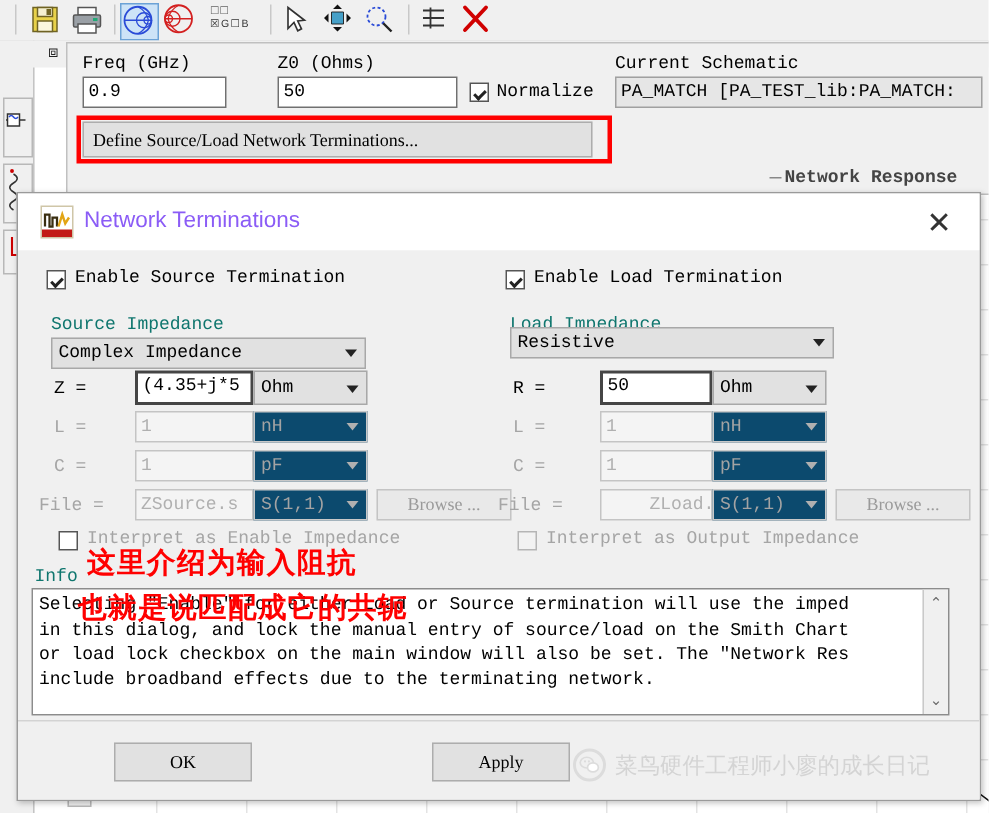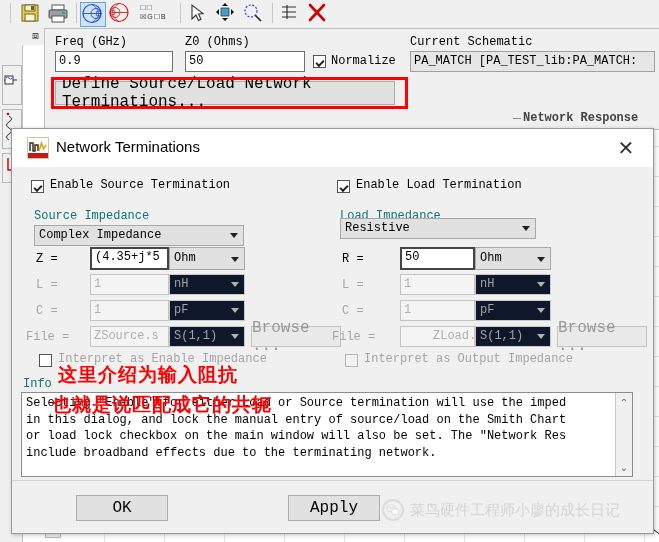--- a/index.html
+++ b/index.html
@@ -39,52 +39,52 @@
   .tfield{position:absolute;background:#ffffff;border:1px solid #707070;font-size:12px;
           color:#000;box-sizing:border-box;padding:1px 3px;line-height:17px;
           white-space:nowrap;overflow:hidden;}
   .tfield.ro{background:#e6e6e6;border:1px solid #a0a0a0;}
   .cbx{position:absolute;width:13px;height:13px;background:#fff;border:1px solid #555;
        box-sizing:border-box;}
   .cbx.checked::after{content:"";position:absolute;left:2px;top:4px;width:6px;height:3px;
        border-left:2px solid #222;border-bottom:2px solid #222;transform:rotate(-45deg);}
   .cbx.dis{background:#f2f2f2;border-color:#b5b5b5;}
 
-  .btn{position:absolute;background:#e1e1e1;border:1px solid #adadad;font-size:16px;color:#000;
-       display:flex;align-items:center;justify-content:center;box-sizing:border-box;}
+  .btn{position:absolute;background:#e1e1e1;border:1px solid #adadad;font-size:12px;color:#000;
+       display:flex;align-items:center;justify-content:center;box-sizing:border-box;font-family:Liberation Serif, serif;}
   .btn.leftal{justify-content:flex-start;padding-left:6px;}
   .btn.dis{color:#9a9a9a;background:#e9e9e9;border-color:#c4c4c4;}
 
   
   #redbox{position:absolute;left:51px;top:77px;width:357px;height:32px;
           border:3px solid #ff0000;box-sizing:border-box;}
 
   
   #sch-area{position:absolute;left:44px;top:130px;width:615px;height:412px;background:#ffffff;}
   .gridline-v{position:absolute;width:1px;background:#e3e3e3;}
   .gridline-h{position:absolute;height:1px;background:#e3e3e3;}
 
   
   #dlg{position:absolute;left:11px;top:128px;width:641px;height:404px;
        background:#f0f0f0;border:1px solid #9a9a9a;box-shadow:1px 1px 4px rgba(0,0,0,.25);}
   #dlg-title{position:absolute;left:0;top:0;width:100%;height:38px;background:#ffffff;}
-  #dlg-title .tt{position:absolute;left:44px;top:9px;font-size:15px;color:#000000;}
+  #dlg-title .tt{position:absolute;left:44px;top:9px;font-size:15px;color:#8b5cf6;}
   #dlg-icon{position:absolute;left:15px;top:8px;width:22px;height:22px;background:#fff;
             border:1px solid #cfc6a8;box-sizing:border-box;overflow:hidden;}
   #dlg-close{position:absolute;right:12px;top:6px;width:30px;height:26px;
              display:flex;align-items:center;justify-content:center;
              font-size:20px;color:#333;cursor:default;}
   #dlg-body{position:absolute;left:0;top:38px;width:100%;height:366px;background:#f0f0f0;}
 
   .group-title{position:absolute;font-size:12px;color:#0f766e;}
 
   .combo{position:absolute;background:#e1e1e1;border:1px solid #a8a8a8;box-sizing:border-box;
          font-size:12px;color:#000;line-height:19px;padding-left:4px;white-space:nowrap;
          overflow:hidden;}
-  .combo.dis{color:#a3a3a3;background:#0f172a;border-color:#c9c9c9;}
+  .combo.dis{color:#a3a3a3;background:#0c4a6e;border-color:#c9c9c9;}
   .combo .arw{position:absolute;right:5px;top:7px;width:0;height:0;
        border-left:4px solid transparent;border-right:4px solid transparent;border-top:5px solid #222;}
   .combo.dis .arw{border-top-color:#b0b0b0;}
 
   .edit{position:absolute;background:#ffffff;border:1px solid #6f6f6f;box-sizing:border-box;
         font-size:12px;color:#000;line-height:19px;padding-left:3px;white-space:nowrap;overflow:hidden;}
   .edit.focus{border:2px solid #454545;line-height:17px;}
   .edit.dis{background:#f4f4f4;border:1px solid #c4c4c4;color:#b0b0b0;}
 
   .ftxt{position:absolute;font-size:12px;color:#000;}
@@ -235,21 +235,21 @@
     </div>
   </div>
 
   <div id="panelhdr">
     <span class="hbtn" style="left:10px;">⧈</span>
     <span class="hbtn" style="left:30px;">✕</span>
   </div>
 
   <div id="mainpanel">
     <span class="lbl mono" style="left:10px;top:6px;">Freq (GHz)</span>
-    <div class="tfield mono" style="left:10px;top:22px;width:118px;height:21px;">0.9</div>
+    <div class="tfield mono" style="left:10px;top:22px;width:96px;height:21px;">0.9</div>
 
     <span class="lbl mono" style="left:140px;top:6px;">Z0 (Ohms)</span>
     <div class="tfield mono" style="left:140px;top:22px;width:120px;height:21px;">50</div>
 
     <div class="cbx checked" style="left:268px;top:26px;"></div>
     <span class="lbl mono" style="left:286px;top:25px;">Normalize</span>
 
     <div class="btn leftal mono" style="left:10px;top:52px;width:340px;height:24px;">Define Source/Load Network Terminations...</div>
 
     <span class="lbl mono" style="left:365px;top:6px;">Current Schematic</span>
@@ -356,21 +356,21 @@
     <div class="btn dis mono" style="left:239px;top:159px;width:90px;height:21px;">Browse ...</div>
 
     <div class="cbx" style="left:27px;top:187px;"></div>
     <span class="ftxt dis mono" style="left:46px;top:185px;">Interpret as Enable Impedance</span>
 
     <div class="cbx checked" style="left:325px;top:13px;"></div>
     <span class="ftxt mono" style="left:344px;top:11px;">Enable Load Termination</span>
 
     <span class="group-title mono" style="left:328px;top:42px;">Load Impedance</span>
 
-    <div class="combo mono" style="left:328px;top:51px;width:196px;height:21px;">
+    <div class="combo mono" style="left:328px;top:51px;width:216px;height:21px;">
       <span>Resistive</span>
       <span class="arw"></span>
     </div>
 
     <span class="ftxt mono" style="left:330px;top:85px;">R =</span>
     <div class="edit focus mono" style="left:388px;top:80px;width:75px;height:23px;">50</div>
     <div class="combo mono" style="left:463px;top:80px;width:76px;height:23px;line-height:21px;">
       <span>Ohm</span>
       <span class="arw" style="top:9px;"></span>
     </div>

